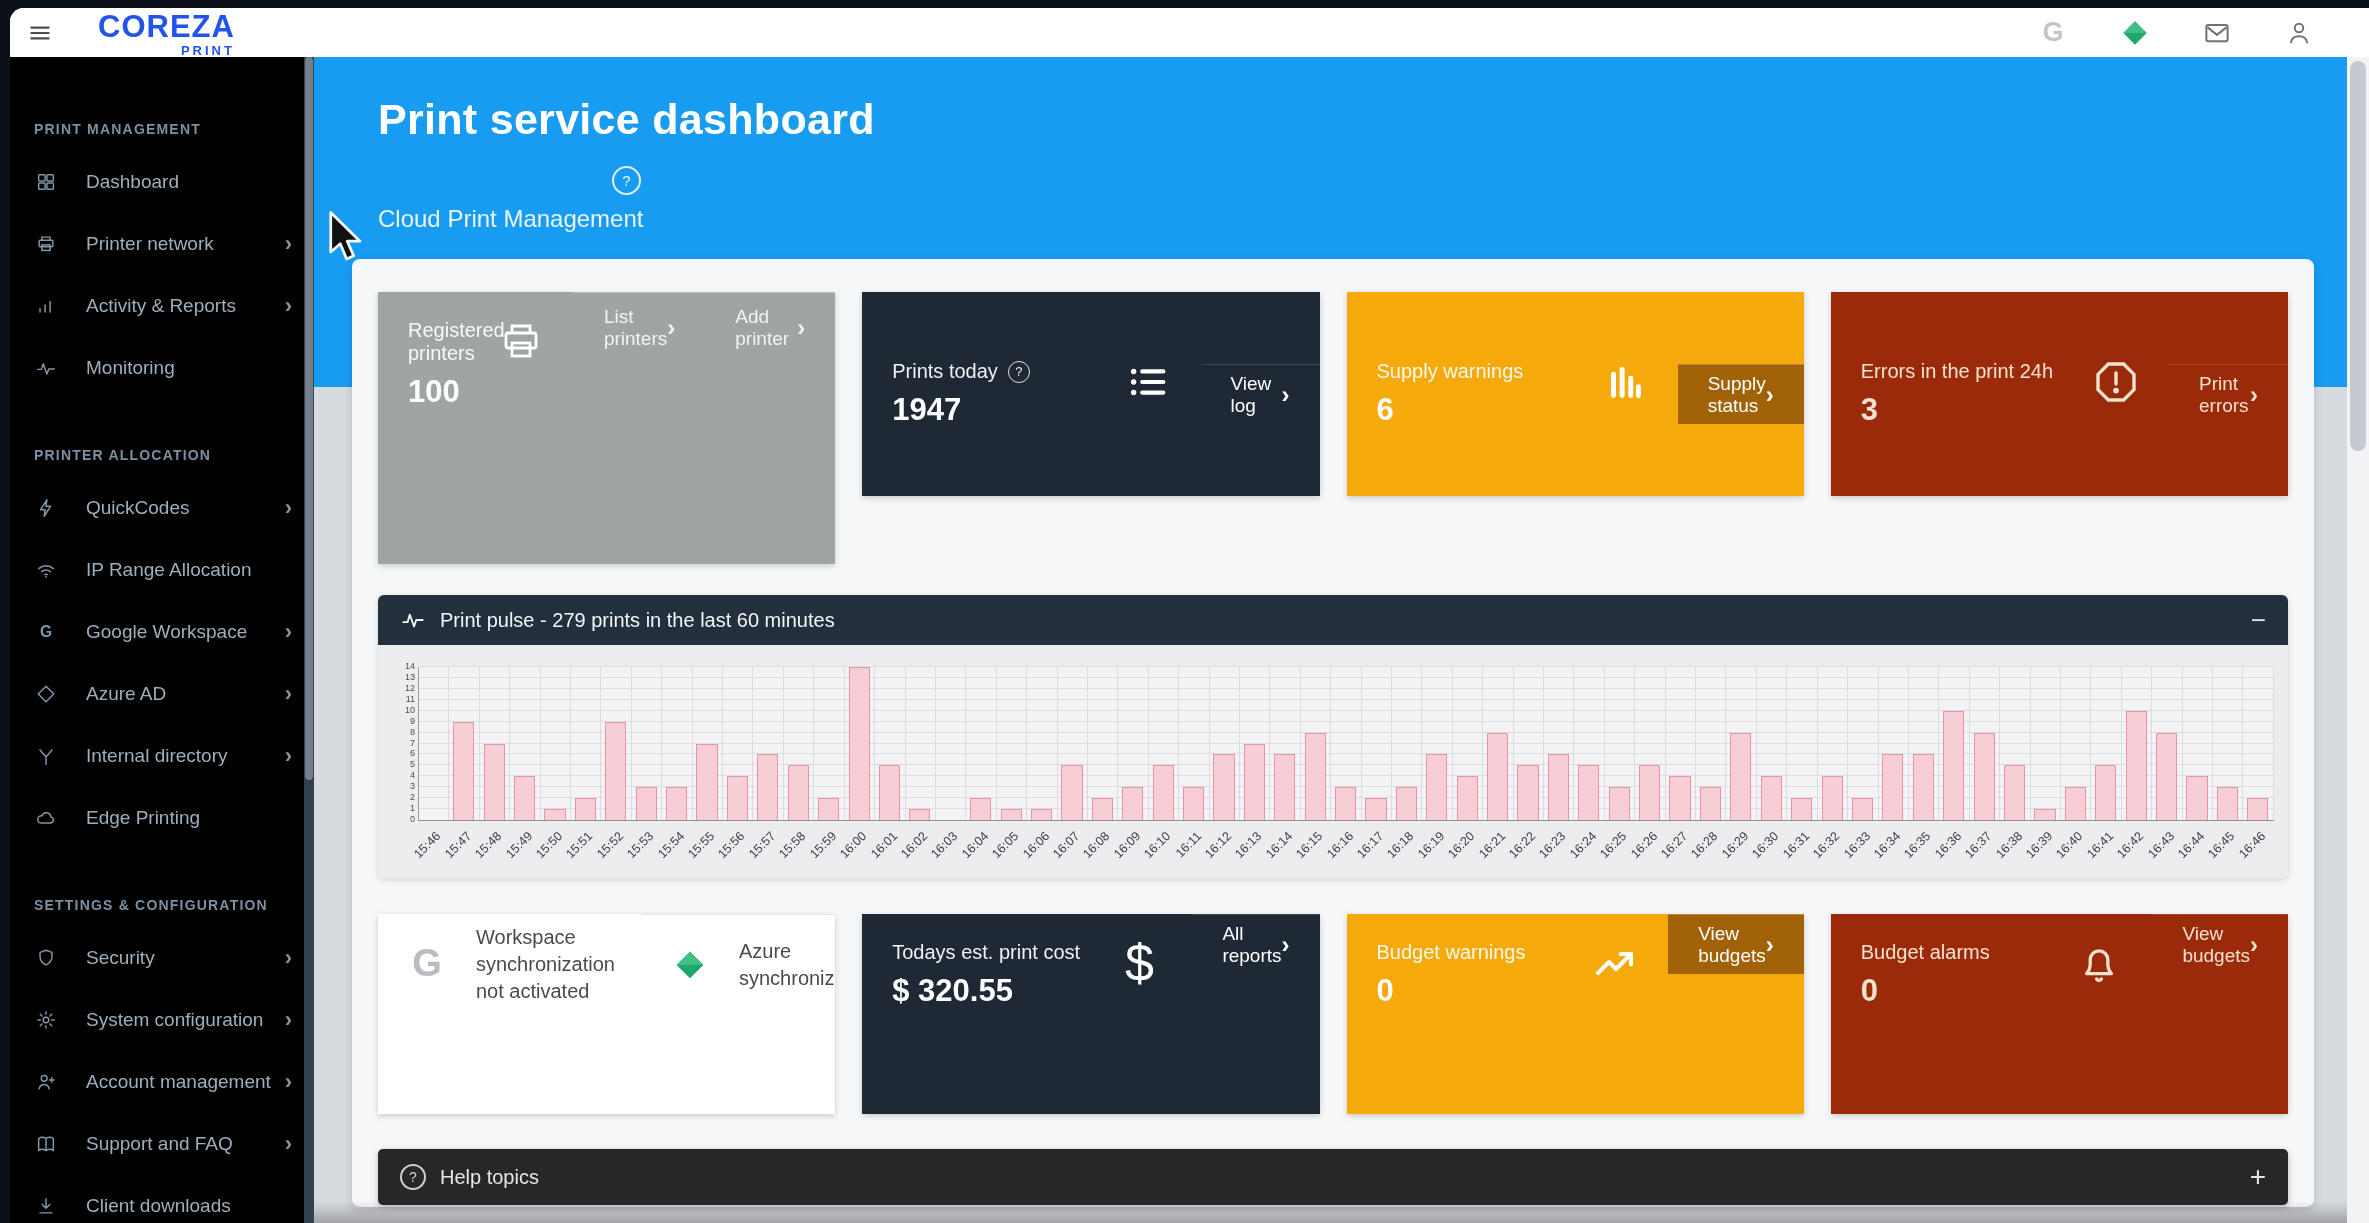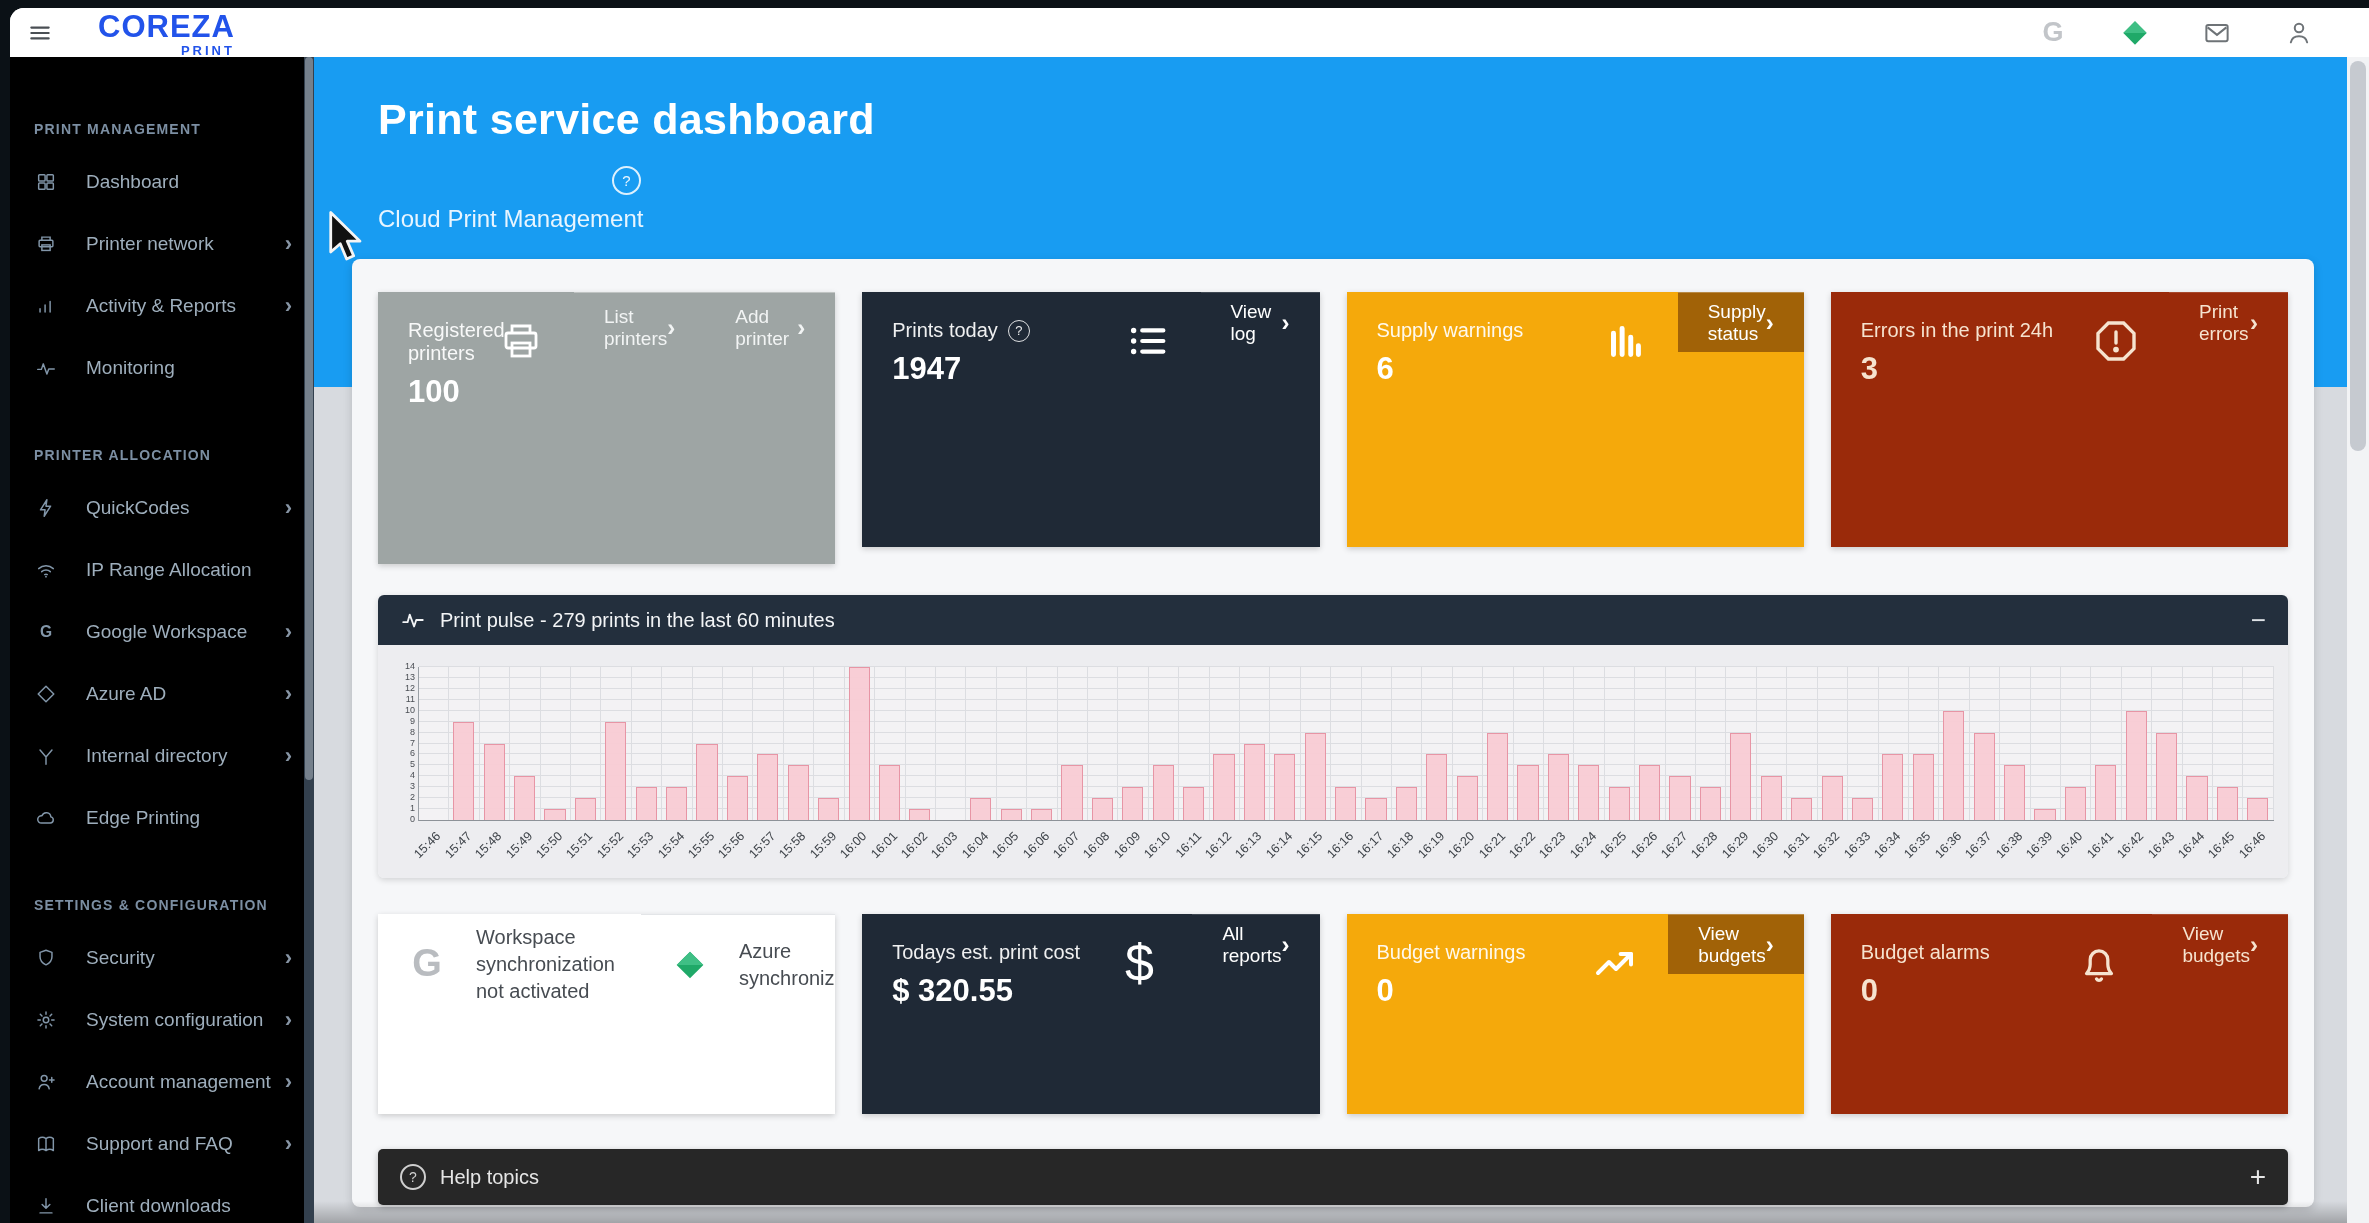--- a/index.html
+++ b/index.html
@@ -49,21 +49,21 @@
   .page-thumb{position:absolute;left:3px;top:4px;width:16px;height:390px;border-radius:8px;background:#c6cad0;}
 
   
   .panel{position:absolute;left:38px;right:33px;top:202px;height:948px;background:#f6f7f9;border-radius:8px;box-shadow:0 3px 10px rgba(0,0,0,.15);}
   .cards-row{position:absolute;left:26px;right:26px;display:flex;gap:27px;align-items:flex-start;}
   .row1{top:33px;}
   .row2{top:655px;}
 
   
   .card{flex:1;border-radius:0;color:#fff;box-shadow:0 2px 6px rgba(0,0,0,.18);overflow:hidden;display:flex;flex-direction:row;}
-  .h202{height:255px;} .h272{height:272px;} .h200{height:200px;}
+  .h202{height:204px;align-items:center;} .h272{height:272px;} .h200{height:200px;}
   .card-grey{background:#9ea5a4;}
   .card-navy{background:#1f2936;}
   .card-amber{background:#f5a90b;}
   .card-red{background:#9a2a0a;}
   .stat-main{position:relative;flex:1;padding:27px 30px;}
   .stat-label{font-size:20px;color:rgba(255,255,255,.93);display:flex;align-items:center;gap:10px;}
   .card-red .stat-label,.card-red .stat-value,.card-red .stat-footer{color:#f6e3cf;}
   .stat-value{font-size:31px;font-weight:bold;margin-top:9px;}
   .stat-icon{position:absolute;right:28px;top:24px;width:50px;height:50px;display:flex;align-items:center;justify-content:center;}
   .stat-footer{height:59px;flex:0 0 59px;display:flex;align-items:center;justify-content:space-between;padding:0 30px;font-size:19px;border-top:1px solid rgba(255,255,255,.14);cursor:pointer;}

